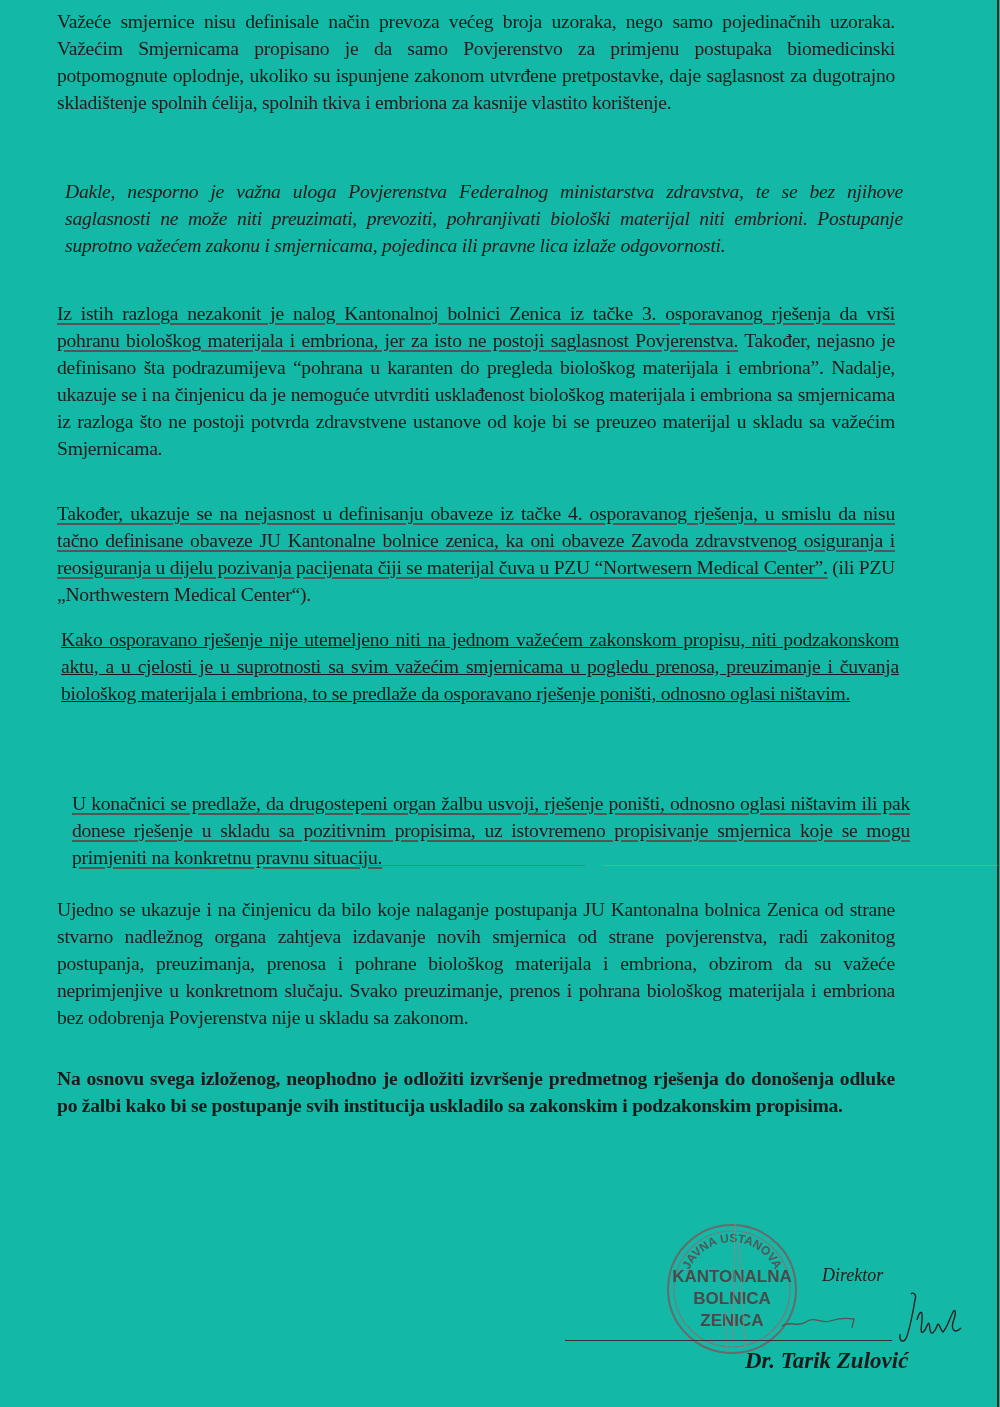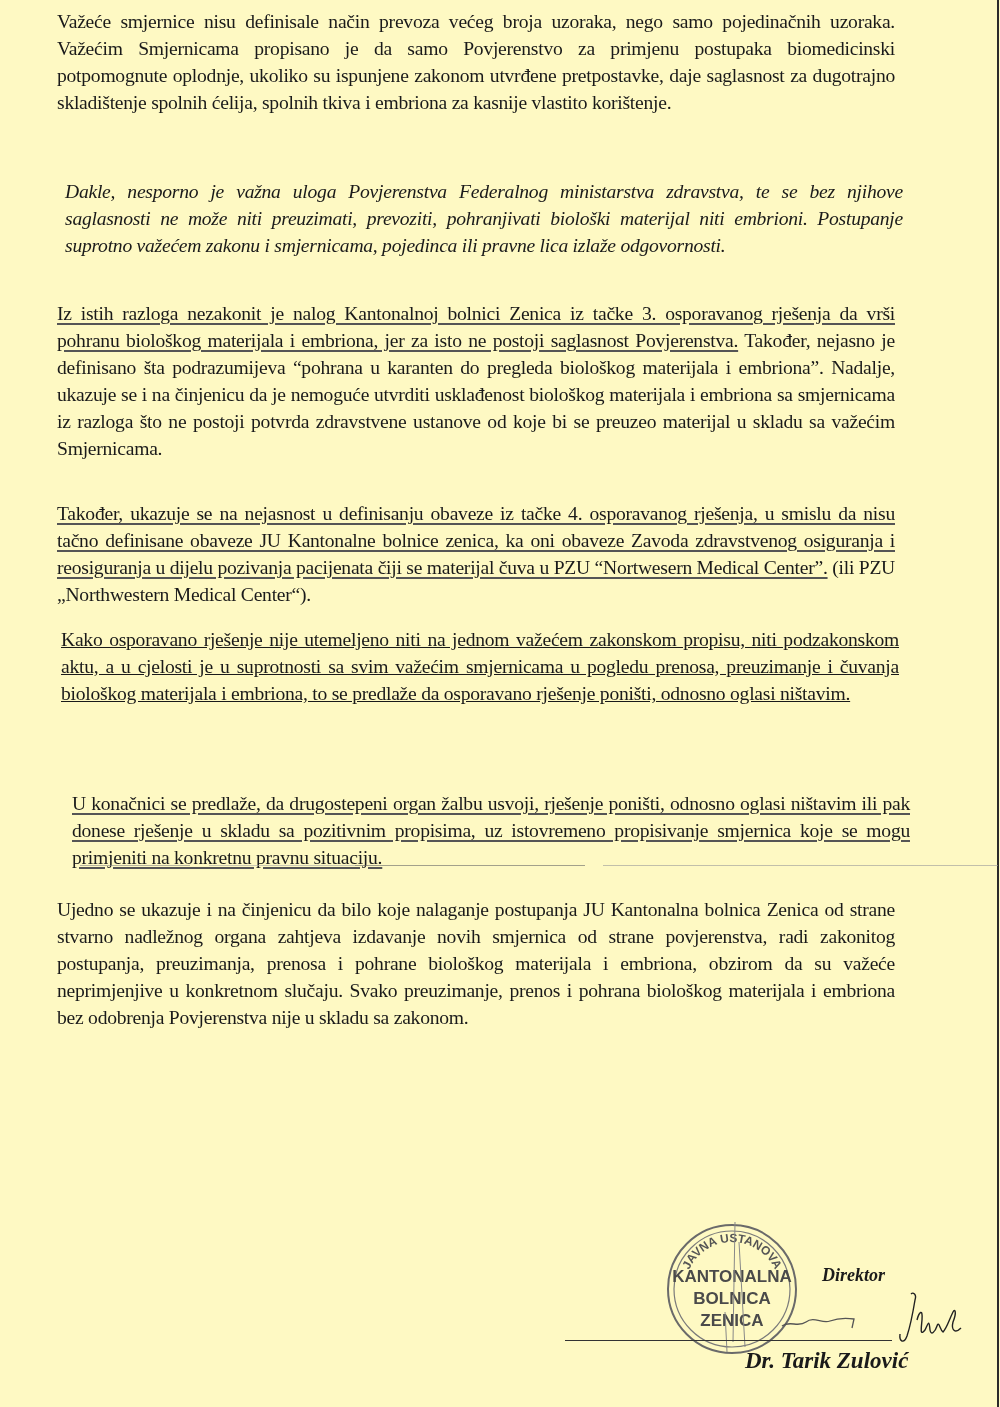--- a/index.html
+++ b/index.html
@@ -1,19 +1,19 @@
 <!DOCTYPE html>
 <html><head>
 <meta charset="utf-8">
 <style>
   html, body { margin: 0; padding: 0; background: #ffffff; }
   body { width: 1000px; height: 1407px; position: relative; overflow: hidden; }
   .page {
     position: absolute; left: 0; top: 0; width: 1000px; height: 1407px;
-    background: #fef9c3;
+    background: #14b8a6;
     font-family: "Liberation Serif", "DejaVu Serif", serif;
     color: #1a1a1a;
   }
   .right-border {
     position: absolute; left: 997px; top: 0; width: 2px; height: 1407px; background: #2a2a2a;
   }
   .para {
     position: absolute; left: 57px; width: 838px;
     font-size: 19.6px; line-height: 27px;
     text-align: justify; letter-spacing: -0.25px;
@@ -26,21 +26,21 @@
   .scan-line {
     position: absolute; left: 80px; top: 865px; width: 918px; height: 1px;
     background: linear-gradient(90deg, #888 0 12%, transparent 12% 14%, #aaa 14% 30%, #666 30% 55%, transparent 55% 57%, #999 57% 100%);
     opacity: 0.6;
   }
   .sig-line {
     position: absolute; left: 565px; top: 1340px; width: 327px; height: 1px; background: #333;
   }
   .director {
     position: absolute; left: 822px; top: 1265px;
-    font-family: "Liberation Serif", serif; font-weight: bold; font-style: italic; font-size: 18px;
+    font-family: "Liberation Serif", serif; font-weight: normal; font-style: italic; font-size: 18px;
   }
   .director-name {
     position: absolute; left: 745px; top: 1348px;
     font-family: "Liberation Serif", serif; font-weight: bold; font-style: italic; font-size: 23px;
   }
   .stamp {
     position: absolute; left: 665px; top: 1222px; width: 134px; height: 134px;
   }
   .signature {
     position: absolute; left: 895px; top: 1290px; width: 75px; height: 60px;
@@ -61,20 +61,21 @@
   <p class="para underlined" style="top:500px;margin:0;"><span class="u">Također, ukazuje se na nejasnost u definisanju obaveze iz tačke 4. osporavanog rješenja, u smislu da nisu tačno definisane obaveze JU Kantonalne bolnice zenica, ka oni obaveze Zavoda zdravstvenog osiguranja i reosiguranja u dijelu pozivanja pacijenata čiji se materijal čuva u PZU “Nortwesern Medical Center”.</span><span>  (ili PZU „Northwestern Medical Center“).</span></p>
 
   <p class="para" style="top:622px;margin:4px;text-decoration:underline;">Kako osporavano rješenje nije utemeljeno niti na jednom važećem zakonskom propisu, niti podzakonskom aktu, a u cjelosti je u suprotnosti sa svim važećim smjernicama u pogledu prenosa, preuzimanje i čuvanja biološkog materijala i embriona, to se predlaže da osporavano rješenje poništi, odnosno oglasi ništavim.</p>
 
   <p class="para underlined" style="top:775px;margin:15px;"><span class="u">U konačnici se predlaže, da drugostepeni organ žalbu usvoji, rješenje poništi, odnosno oglasi ništavim ili pak donese rješenje u skladu sa pozitivnim propisima, uz istovremeno propisivanje smjernica koje se mogu primjeniti na konkretnu pravnu situaciju.</span></p>
 
   <div class="scan-line"></div>
 
   <p class="para" style="top:896px;margin:0;">Ujedno se ukazuje i na činjenicu da bilo koje nalaganje postupanja JU Kantonalna bolnica Zenica od strane stvarno nadležnog organa zahtjeva izdavanje novih smjernica od strane povjerenstva, radi zakonitog postupanja, preuzimanja, prenosa i pohrane biološkog materijala i embriona, obzirom da su važeće neprimjenjive u konkretnom slučaju. Svako preuzimanje, prenos i pohrana biološkog materijala i embriona bez odobrenja Povjerenstva nije u skladu sa zakonom.</p>
 
+  <p class="para bold" style="top:1065px;margin:0;">Na osnovu svega izloženog, neophodno je odložiti izvršenje predmetnog rješenja do donošenja odluke po žalbi kako bi se postupanje svih institucija uskladilo sa zakonskim i podzakonskim propisima.</p>
 
 
   <svg class="stamp" viewBox="0 0 134 134">
     <defs>
       <path id="arc" d="M 20 67 A 47 47 0 0 1 114 67"></path>
     </defs>
     <circle cx="67" cy="67" r="64" fill="none" stroke="#6a6a6a" stroke-width="2"></circle>
     <circle cx="67" cy="67" r="58" fill="none" stroke="#7a7a7a" stroke-width="1.2"></circle>
     <text font-family="Liberation Sans, sans-serif" font-weight="bold" font-size="12" fill="#555">
       <textPath href="#arc" startOffset="50%" text-anchor="middle">JAVNA USTANOVA</textPath>

